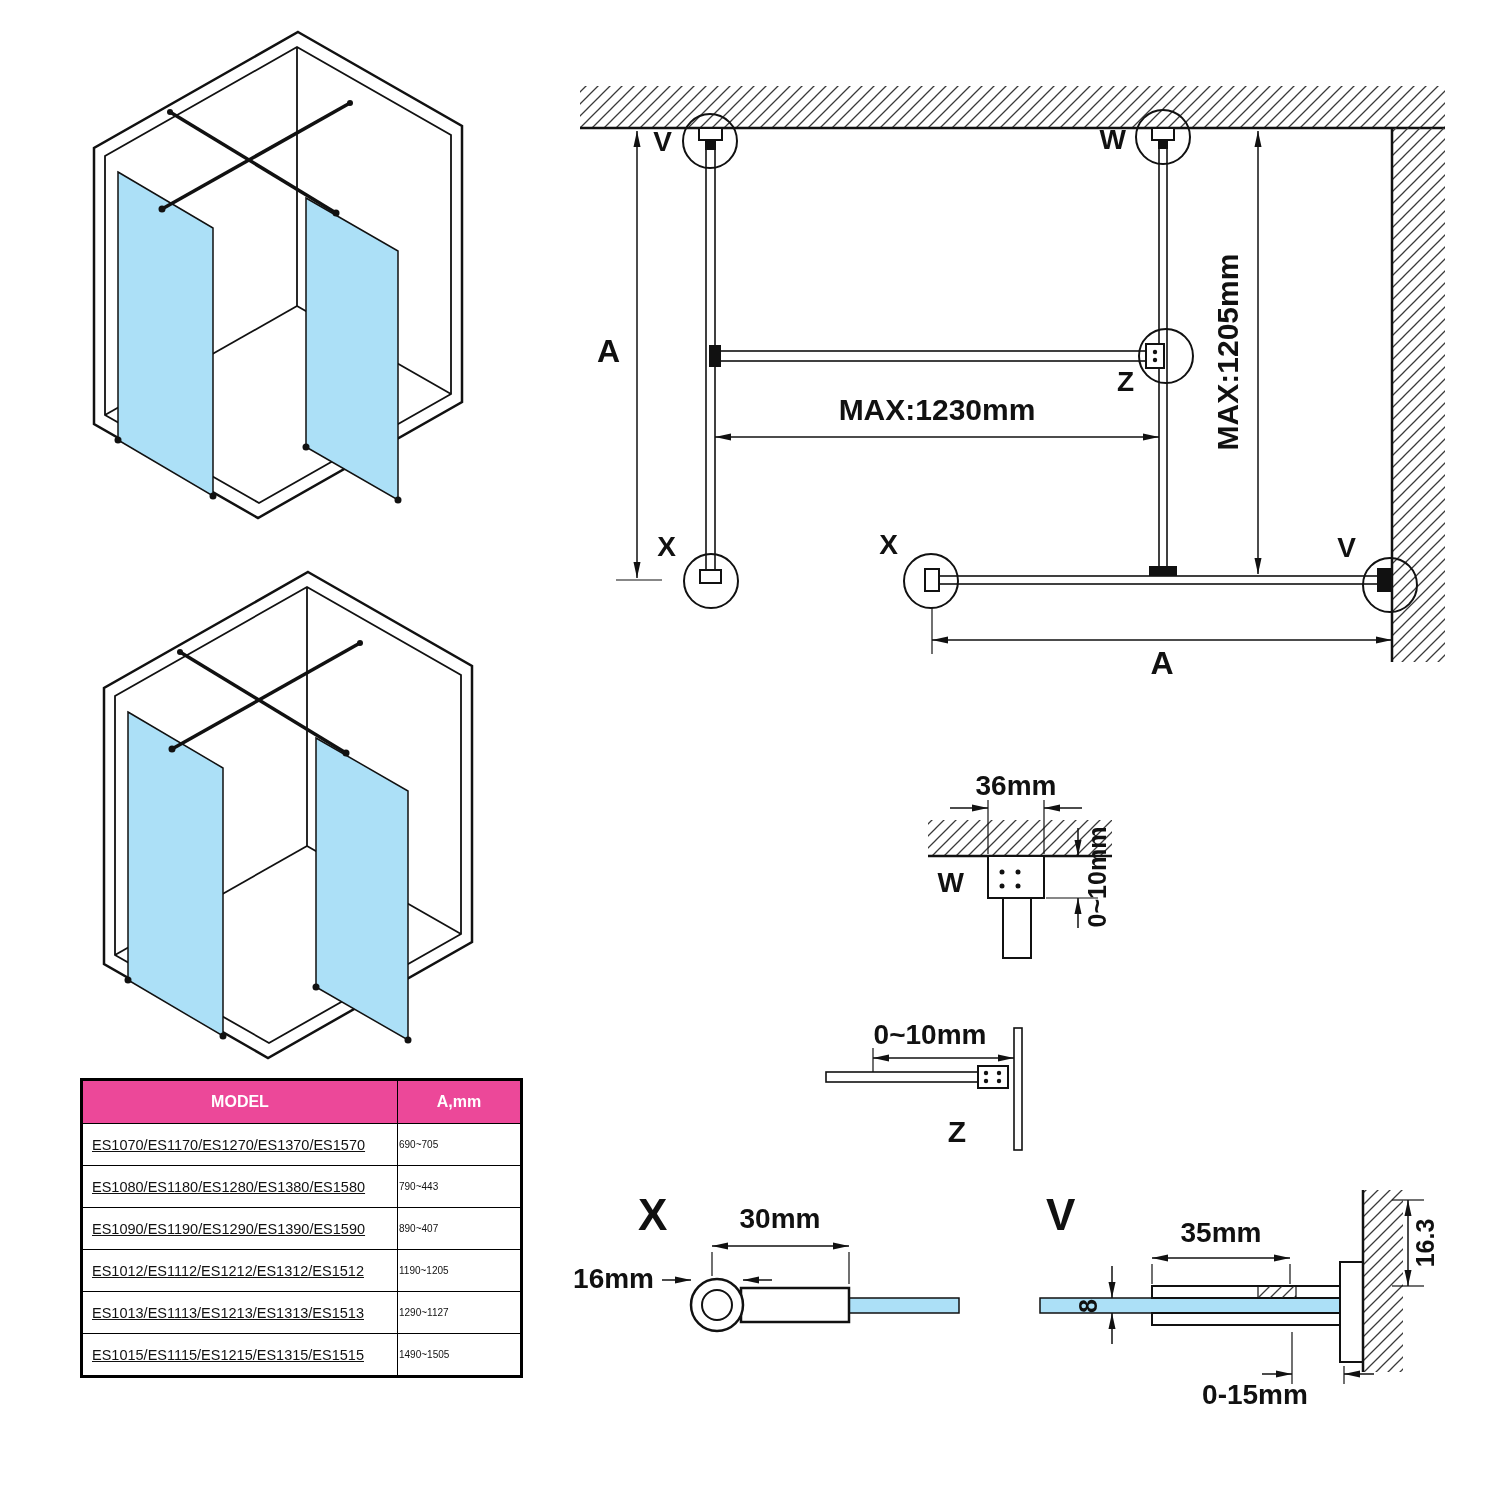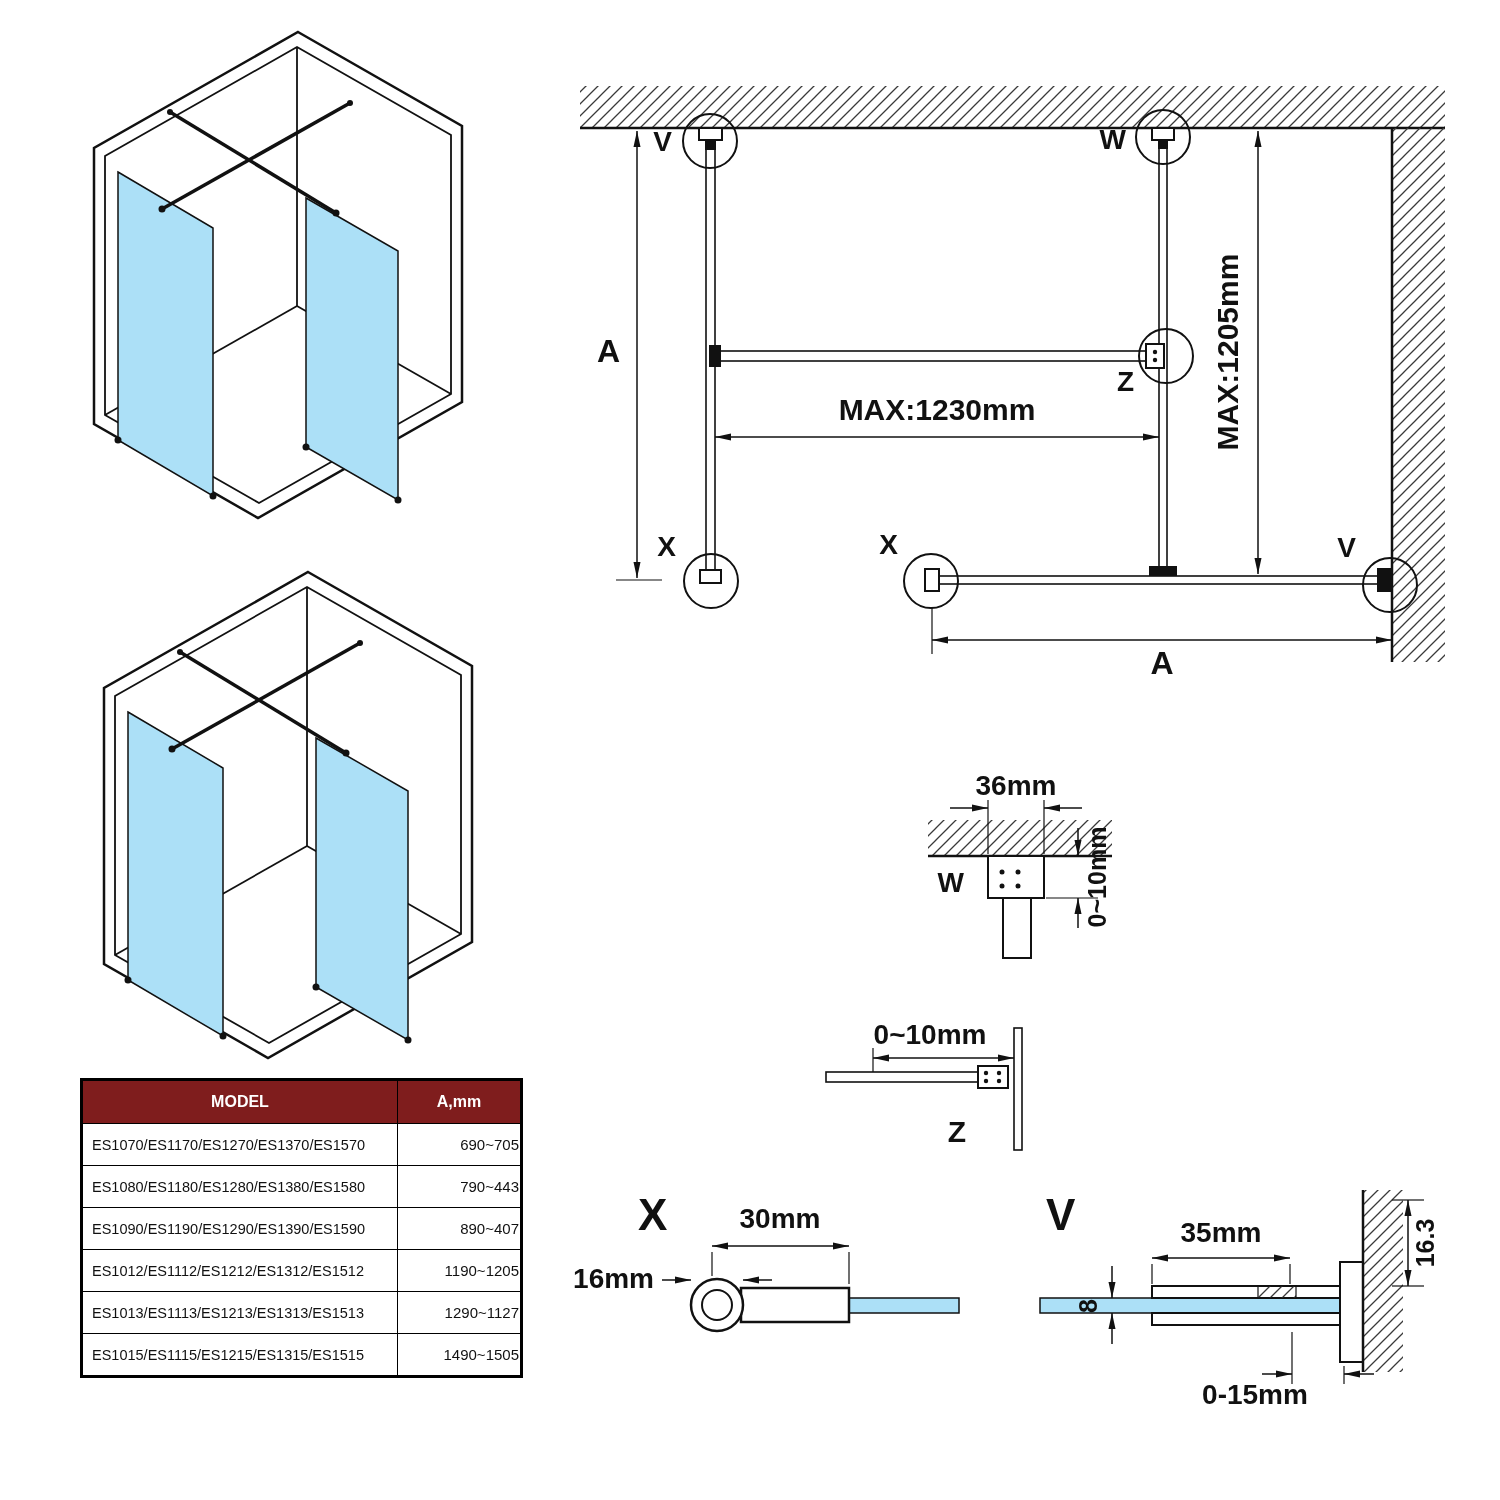--- a/index.html
+++ b/index.html
@@ -15,24 +15,24 @@
   .t-big{font-weight:bold;font-size:44px;}
   .dim{stroke:#111;stroke-width:1.5;fill:none;}
   .ext{stroke:#111;stroke-width:1.2;fill:none;}
   .pane{fill:#fff;stroke:#111;stroke-width:1.6;}
   .wht{fill:#fff;stroke:#111;stroke-width:2;}
   .blk{fill:#111;stroke:none;}
   .glass{fill:#ace0f7;stroke:#111;stroke-width:1.5;}
   .thick{stroke:#111;stroke-width:2.5;fill:none;}
   table.spec{position:absolute;left:80px;top:1078px;width:440px;border-collapse:collapse;table-layout:fixed;
     font-family:"Liberation Sans",sans-serif;color:#111;border:3px solid #000;background:#fff;}
-  .spec th{background:#7f1d1d;color:#fff;font-size:16px;font-weight:bold;height:40px;border:1px solid #000;}
+  .spec th{background:#ec4899;color:#fff;font-size:16px;font-weight:bold;height:40px;border:1px solid #000;}
   .spec td{border:1px solid #000;height:39px;font-size:14.5px;}
-  .spec td.model{padding-left:9px;text-align:left;}
-  .spec td.aval{text-align:right;font-size:15px;}
+  .spec td.model{padding-left:9px;text-align:left;text-decoration:underline;}
+  .spec td.aval{text-align:left;font-size:10px;}
 </style>
 </head>
 <body>
 
 <div class="page">
 
 <svg width="1500" height="1500" viewBox="0 0 1500 1500">
   <defs>
     <pattern id="hatch" width="12" height="12" patternUnits="userSpaceOnUse">
       <path d="M-3,3 L3,-3 M0,12 L12,0 M9,15 L15,9" stroke="#3a3a3a" stroke-width="1.3" fill="none"></path>

